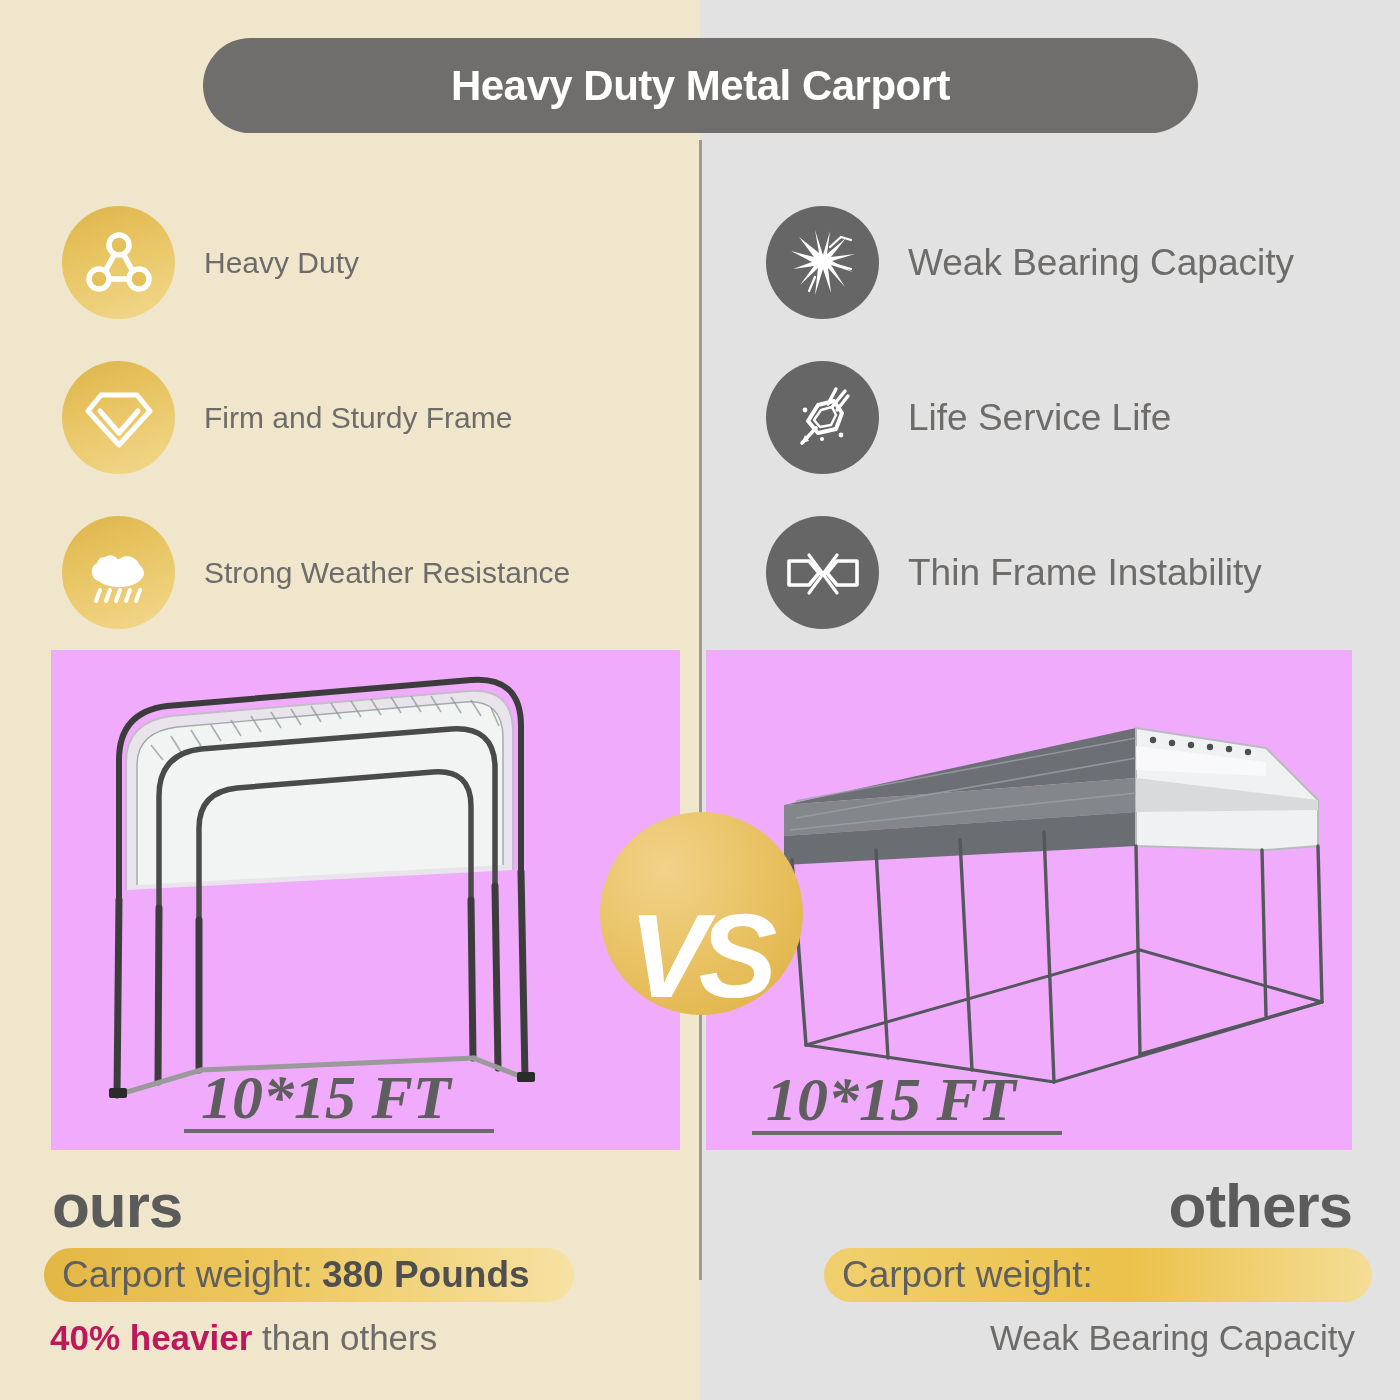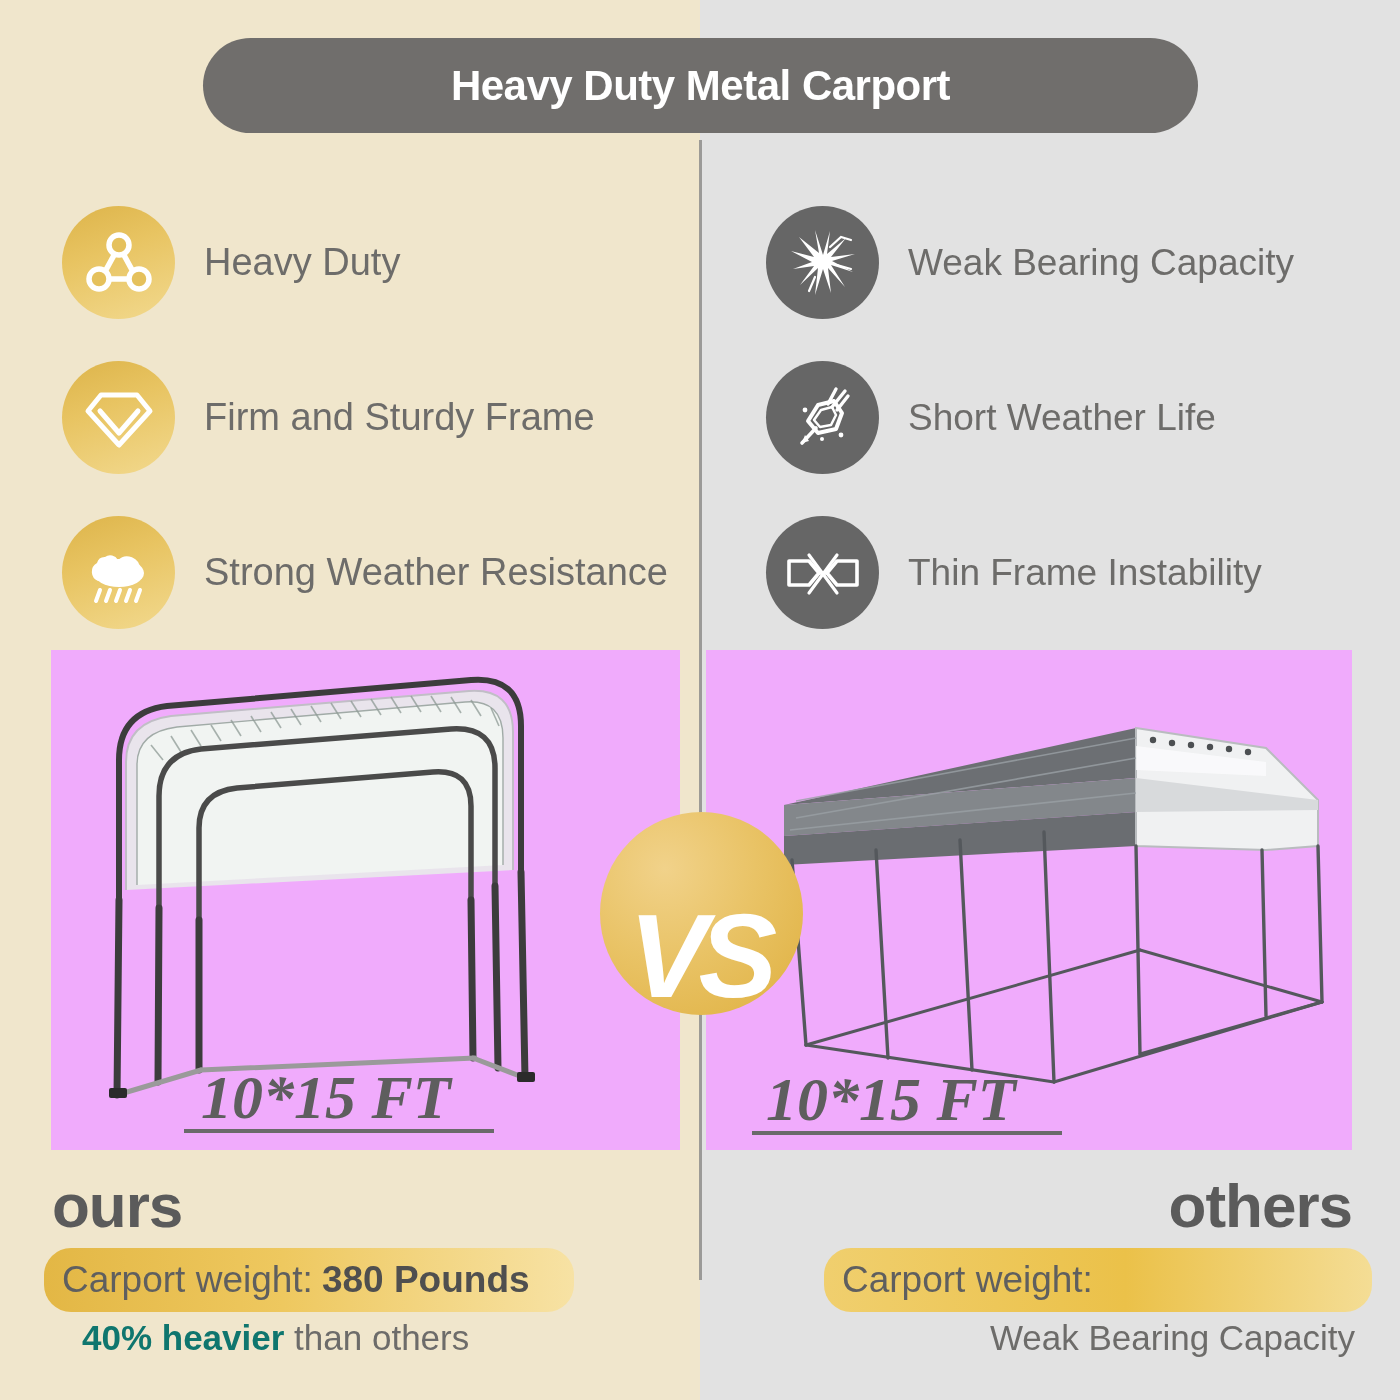--- a/index.html
+++ b/index.html
@@ -82,21 +82,21 @@
   }
   .feature-icon.gold {
     background: linear-gradient(160deg, #ddb44a 0%, #e8c462 40%, #f2d98e 100%);
   }
   .feature-icon.grey {
     background: #666666;
   }
   .feature-label {
     margin-left: 29px;
     color: #6d6c6a;
-    font-size: 38px;
+    font-size: 30px;
     line-height: 1.12;
     max-width: 470px;
   }
   .feature-col.right .feature-label { font-size: 37px; }
 
   
   .photo-panel {
     position: absolute;
     background: #f0abfc;
     overflow: hidden;
@@ -133,21 +133,21 @@
     font-size: 62px;
     font-weight: bold;
     color: #5b5b5b;
     letter-spacing: -1px;
   }
   .brand-word.ours   { left: 52px;  top: 1170px; }
   .brand-word.others { right: 48px; top: 1170px; }
 
   .weight-pill {
     position: absolute;
-    height: 64px;
+    height: 54px;
     border-radius: 27px;
     display: flex;
     align-items: center;
     padding: 0 18px;
     white-space: nowrap;
   }
   .weight-pill.left {
     left: 44px; top: 1248px; width: 530px;
     background: linear-gradient(to right, #e3b745 0%, #eec85f 45%, #f7e2a4 100%);
   }
@@ -168,21 +168,21 @@
   }
 
   .foot-note {
     position: absolute;
     font-size: 35px;
     color: #6d6c6a;
     white-space: nowrap;
   }
   .foot-note.left  { left: 50px;  top: 1318px; }
   .foot-note.right { right: 45px; top: 1318px; }
-  .foot-note .fn-strong { font-weight: bold; color: #0f766e; margin-left: 32px; }
+  .foot-note .fn-strong { font-weight: bold; color: #be185d; }
 </style>
 </head>
 <body>
 
 <div id="poster">
 
   <div class="half-left"></div>
   <div class="half-right"></div>
   <div class="center-divider"></div>
 
@@ -258,21 +258,21 @@
             <line x1="49" y1="27" x2="60" y2="13"></line>
             <line x1="40" y1="21" x2="48" y2="6"></line>
           </g>
           <path d="M28 45 L14 60" stroke="#ffffff" stroke-width="3.6" stroke-linecap="round"></path>
           <path d="M14 60 L21 58 L17 52 Z" fill="#ffffff"></path>
           <circle cx="17" cy="27" r="2.4" fill="#ffffff"></circle>
           <circle cx="53" cy="52" r="2.4" fill="#ffffff"></circle>
           <circle cx="34" cy="56" r="2" fill="#ffffff"></circle>
         </svg>
       </div>
-      <div class="feature-label">Short Weather Life</div>
+      <div class="feature-label">Life Service Life</div>
     </div>
 
     <div class="feature-row">
       <div class="feature-icon grey">
         <svg width="76" height="48" viewBox="0 0 76 48">
           <path d="M4 12 L24 12 L34 24 L24 36 L4 36 Z" fill="none" stroke="#ffffff" stroke-width="3.6" stroke-linejoin="round"></path>
           <path d="M72 12 L52 12 L42 24 L52 36 L72 36 Z" fill="none" stroke="#ffffff" stroke-width="3.6" stroke-linejoin="round"></path>
           <path d="M34 24 L42 24" stroke="#ffffff" stroke-width="3.6"></path>
           <line x1="24" y1="6" x2="52" y2="44" stroke="#ffffff" stroke-width="3.2" stroke-linecap="round"></line>
           <line x1="52" y1="6" x2="24" y2="44" stroke="#ffffff" stroke-width="3.2" stroke-linecap="round"></line>

